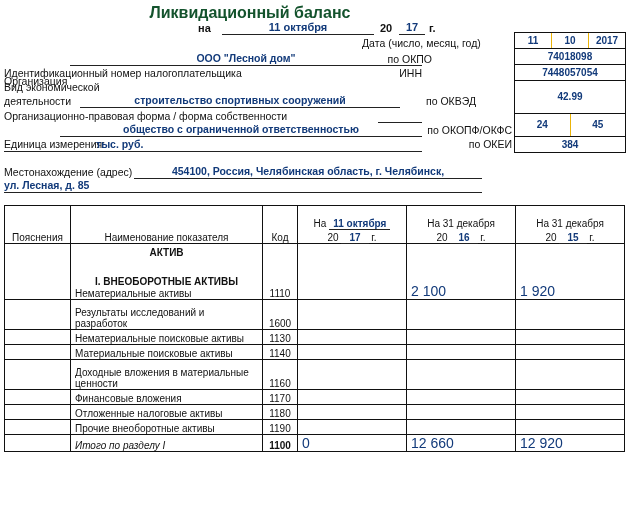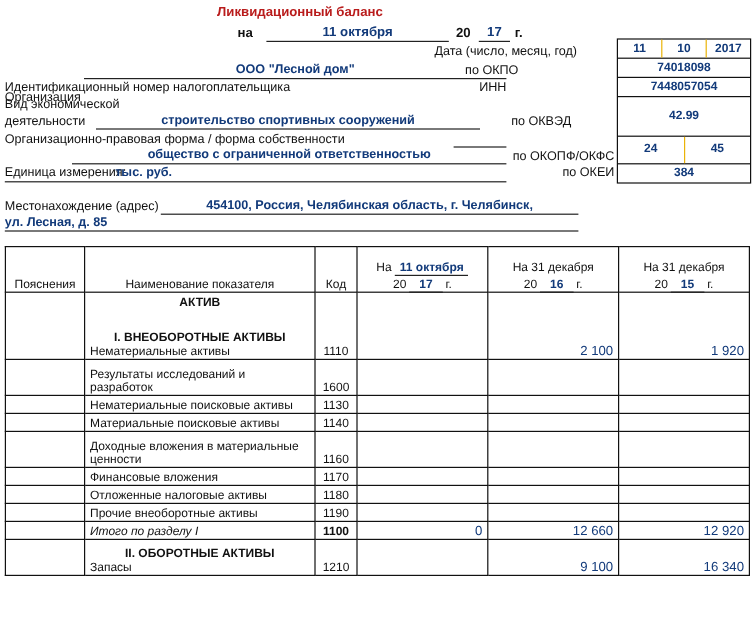--- a/index.html
+++ b/index.html
@@ -25,23 +25,23 @@
   
   .abs { position: absolute; }
   .blue { color: #123a7a; font-weight: bold; }
 
   
   .doc-title {
     position: absolute;
     left: 0; top: 4px;
     width: 500px;
     text-align: center;
-    font-size: 11px;
-    font-weight: bold;
-    color: #b91c1c;
+    font-size: 16px;
+    font-weight: bold;
+    color: #14532d;
   }
   .na-label {
     position: absolute;
     left: 198px; top: 22px;
     font-size: 11px;
     font-weight: bold;
   }
   .date-word {
     position: absolute;
     left: 222px; top: 21px;
@@ -154,21 +154,21 @@
   }
   .col-note  { width: 66px; }
   .col-name  { width: 192px; }
   .col-code  { width: 35px; }
   .col-v1    { width: 109px; }
   .col-v2    { width: 109px; }
   .col-v3    { width: 109px; }
 
   td.name { text-align: left; }
   td.code { text-align: center; font-size: 10px; }
-  td.val  { text-align: right; color: #123a7a; font-weight: bold; font-size: 11px; }
+  td.val  { text-align: left; color: #123a7a; font-weight: bold; font-size: 14px; }
   td.code.bold { font-weight: bold; }
 
   .sec-head {
     display: block;
     text-align: center;
     font-weight: bold;
     font-size: 10px;
     padding-bottom: 1px;
   }
   .row-label { display: block; }
@@ -385,27 +385,16 @@
 
       <tr style="height:15px;">
         <td></td>
         <td class="name italic">Итого по разделу I</td>
         <td class="code bold">1100</td>
         <td class="val">0</td>
         <td class="val">12 660</td>
         <td class="val">12 920</td>
       </tr>
 
-      <tr style="height:30px;">
-        <td></td>
-        <td class="name">
-          <span class="sec-head">II. ОБОРОТНЫЕ АКТИВЫ</span>
-          <span class="row-label">Запасы</span>
-        </td>
-        <td class="code">1210</td>
-        <td class="val"></td>
-        <td class="val">9 100</td>
-        <td class="val">16 340</td>
-      </tr>
     </tbody>
   </table>
 
 </div>
 
 </body></html>

